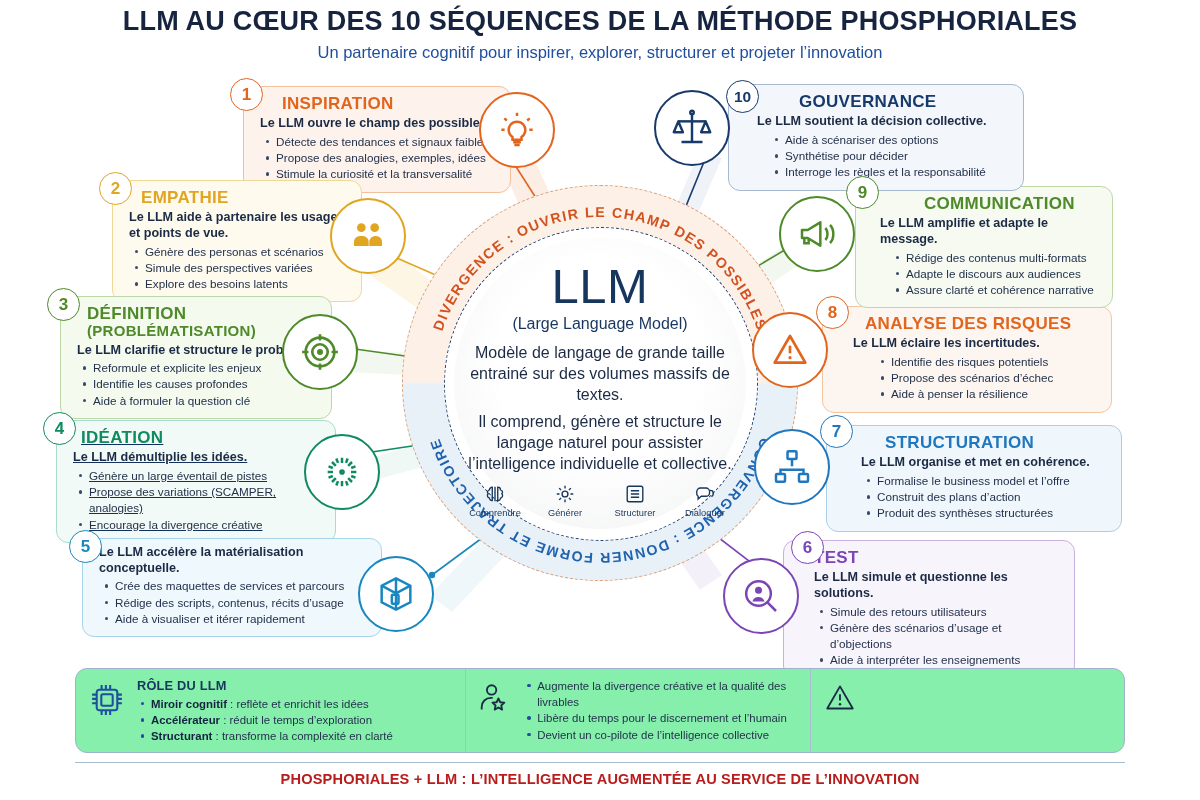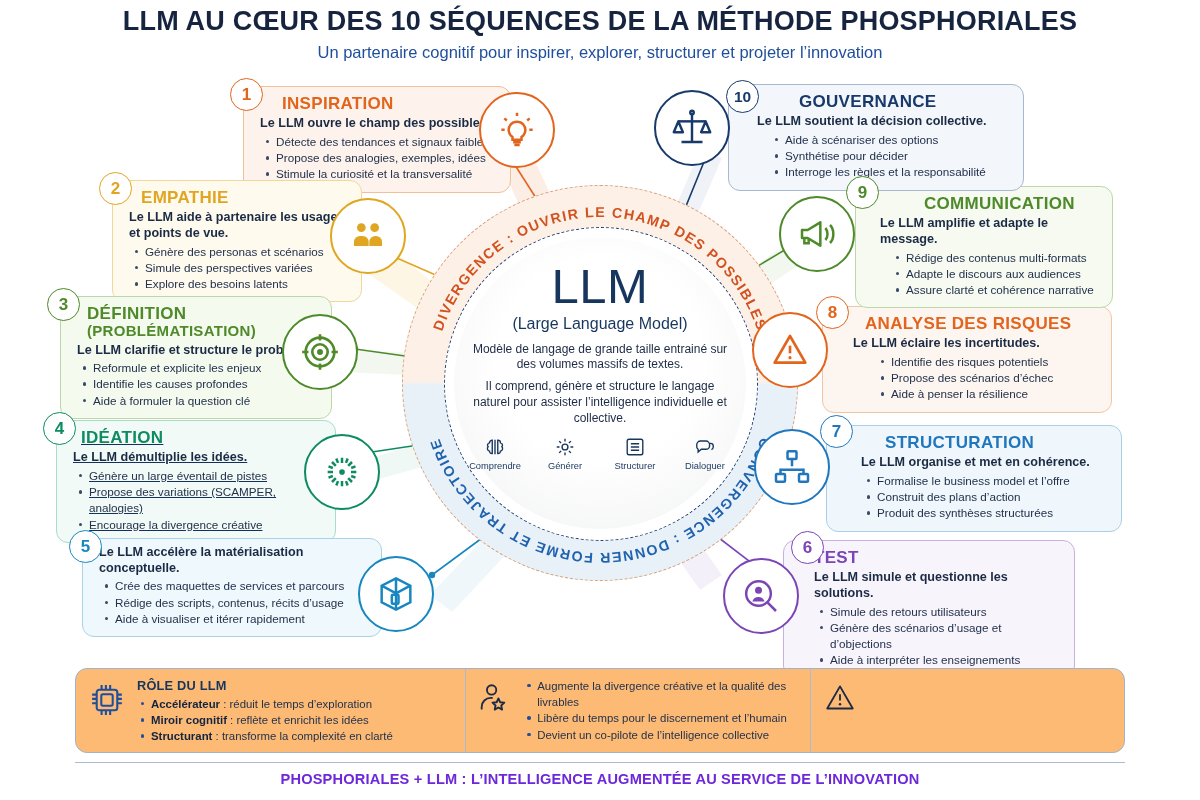--- a/index.html
+++ b/index.html
@@ -35,21 +35,21 @@
     border:1px dashed #1b3b6f;background:#ffffff;
   }
   .core{
     position:absolute;left:52px;top:52px;width:292px;height:292px;border-radius:50%;
     background:radial-gradient(circle at 50% 42%,#ffffff 45%,#f0f1f2 100%);
     display:flex;flex-direction:column;align-items:center;
     padding-top:26px;box-sizing:border-box;text-align:center;
   }
   .core .llm{font-size:49px;font-weight:normal;color:#17365d;line-height:.95;letter-spacing:.5px;}
   .core .llm-sub{font-size:16px;color:#17365d;margin-top:5px;font-weight:normal;}
-  .core p{margin:9px 14px 0 14px;font-size:12px;line-height:1.32;color:#1c2b45;}
+  .core p{margin:9px 14px 0 14px;font-size:16px;line-height:1.32;color:#1c2b45;}
   .core p.p2{margin-top:6px;}
   .corefns{display:flex;gap:16px;margin-top:9px;}
   .corefn{display:flex;flex-direction:column;align-items:center;width:54px;}
   .corefn svg{display:block;}
   .corefn span{font-size:9.3px;color:#17365d;margin-top:3px;}
 
   
   .arcsvg{position:absolute;left:0;top:0;width:396px;height:396px;pointer-events:none;}
   .arc-div{font-size:14.2px;font-weight:bold;fill:#d2521f;letter-spacing:1.4px;
            font-family:"Liberation Sans","DejaVu Sans",sans-serif;}
@@ -87,42 +87,42 @@
   .iconcirc{
     position:absolute;width:72px;height:72px;border-radius:50%;
     background:#fff;border:2.6px solid #888;z-index:5;
     display:flex;align-items:center;justify-content:center;
   }
   .tcenter{text-align:left;}
 
   
   .footer{
     position:absolute;left:75px;top:668px;width:1050px;height:85px;
-    border:1.3px solid #9fb4cc;border-radius:12px;background:#fdba74;
+    border:1.3px solid #9fb4cc;border-radius:12px;background:#86efac;
     display:flex;box-sizing:border-box;
   }
   .fpanel{display:flex;align-items:flex-start;padding:9px 10px 0 12px;box-sizing:border-box;}
   .fp1{width:390px;}
   .fp2{width:345px;border-left:1.3px solid #a9bdd2;}
   .fp3{width:315px;border-left:1.3px solid #a9bdd2;}
   .fpanel .ficon{flex:0 0 auto;margin-right:11px;margin-top:3px;}
   .fpanel h3{margin:0 0 3px 0;font-size:12.8px;font-weight:bold;color:#16355f;letter-spacing:.2px;}
   .fpanel ul{margin:0;padding-left:14px;list-style:none;}
   .fpanel ul li{font-size:11.4px;color:#23324c;line-height:1.42;position:relative;}
   .fpanel ul li::before{
     content:"";position:absolute;left:-10px;top:6px;width:3.4px;height:3.4px;border-radius:50%;
     background:#1f4e9c;
   }
   .fpanel ul li b{font-weight:bold;color:#14243f;}
 
   .bottombar{
     position:absolute;left:0;top:762px;width:1200px;text-align:center;
   }
   .bottombar .rule{width:1050px;margin:0 auto 7px auto;height:1.3px;background:#a9bdd2;}
-  .bottombar span{font-size:14.6px;font-weight:bold;color:#6d28d9;letter-spacing:.2px;}
+  .bottombar span{font-size:14.6px;font-weight:bold;color:#b91c1c;letter-spacing:.2px;}
 </style>
 </head>
 <body>
 
 <div id="stage">
 
   <div class="hdr">
     <h1>LLM AU CŒUR DES 10 SÉQUENCES DE LA MÉTHODE PHOSPHORIALES</h1>
     <h2>Un partenaire cognitif pour inspirer, explorer, structurer et projeter l’innovation</h2>
   </div>
@@ -453,22 +453,22 @@
         <svg width="38" height="38" viewBox="0 0 24 24" fill="none" stroke="#1f4e9c" stroke-width="1.3">
           <rect x="5.5" y="5.5" width="13" height="13" rx="1.6"></rect>
           <rect x="8.4" y="8.4" width="7.2" height="7.2" rx="1"></rect>
           <path d="M8.6 2.6v2.9M11.3 2.6v2.9M14 2.6v2.9M8.6 18.5v2.9M11.3 18.5v2.9M14 18.5v2.9
                    M2.6 8.6h2.9M2.6 11.3h2.9M2.6 14h2.9M18.5 8.6h2.9M18.5 11.3h2.9M18.5 14h2.9"></path>
         </svg>
       </div>
       <div>
         <h3>RÔLE DU LLM</h3>
         <ul>
+          <li><b>Miroir cognitif</b><span> : reflète et enrichit les idées</span></li>
           <li><b>Accélérateur</b><span> : réduit le temps d’exploration</span></li>
-          <li><b>Miroir cognitif</b><span> : reflète et enrichit les idées</span></li>
           <li><b>Structurant</b><span> : transforme la complexité en clarté</span></li>
         </ul>
       </div>
     </div>
 
     <div class="fpanel fp2">
       <div class="ficon">
         <svg width="34" height="36" viewBox="0 0 24 24" fill="none" stroke="#1b2b45" stroke-width="1.3">
           <circle cx="9.6" cy="5.6" r="3.3"></circle>
           <path d="M2.6 19.4v-1.8a6.4 6.4 0 0 1 6.4-6.4h1.4"></path>

